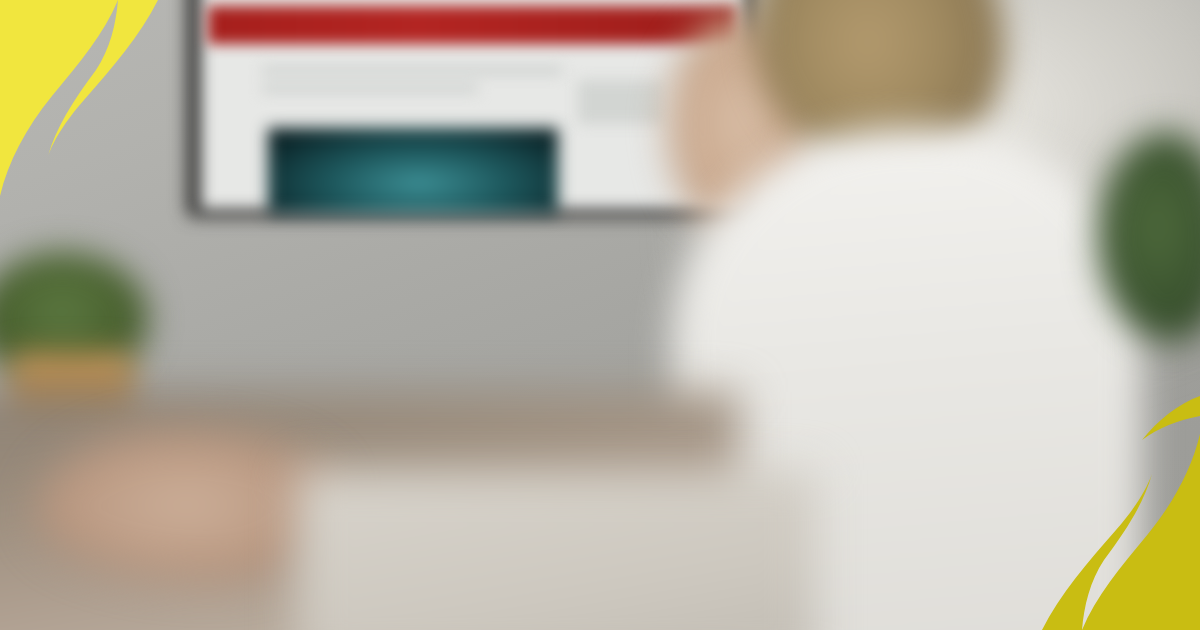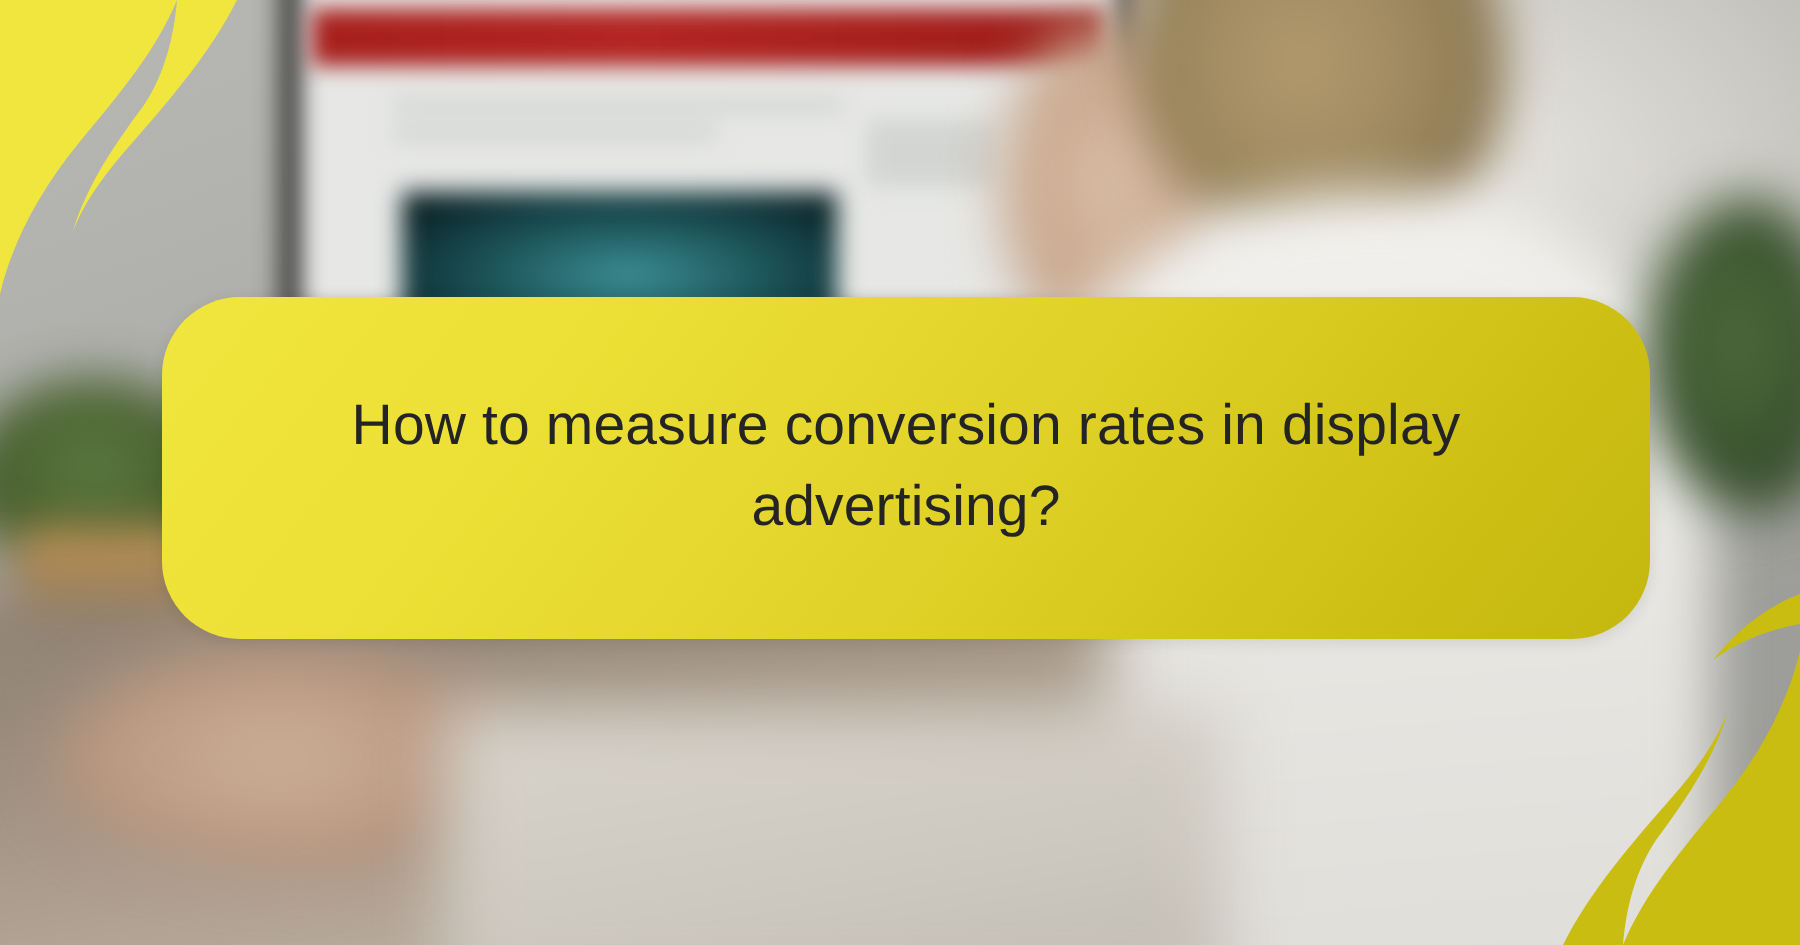--- a/index.html
+++ b/index.html
@@ -284,17 +284,14 @@
       <path d="M118,0 L158,0 C140,36 112,68 84,100 C64,123 54,140 48,156 C56,128 72,102 96,70 C110,49 116,24 118,0 Z" fill="#F1E63E"></path>
 
       <path d="M1200,630 L1082,630 C1096,596 1120,568 1148,534 C1174,502 1192,468 1200,434 Z" fill="#C9BD12"></path>
 
       <path d="M1082,630 L1042,630 C1060,594 1088,562 1116,530 C1136,507 1146,490 1152,474 C1144,502 1128,528 1104,560 C1090,581 1084,606 1082,630 Z" fill="#C9BD12"></path>
 
       <path d="M1200,396 L1200,416 C1178,420 1158,428 1142,440 C1158,420 1178,404 1200,396 Z" fill="#C9BD12"></path>
     </svg>
   </div>
 
-  <div class="card">
-    <p class="card-text">How to measure conversion rates in display advertising?</p>
-  </div>
 
 </div>
 
 </body></html>

